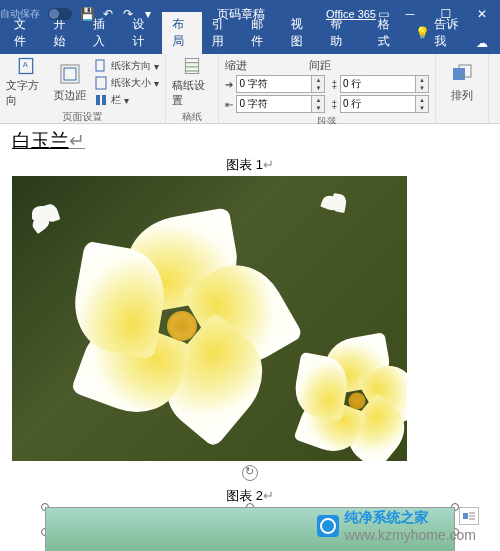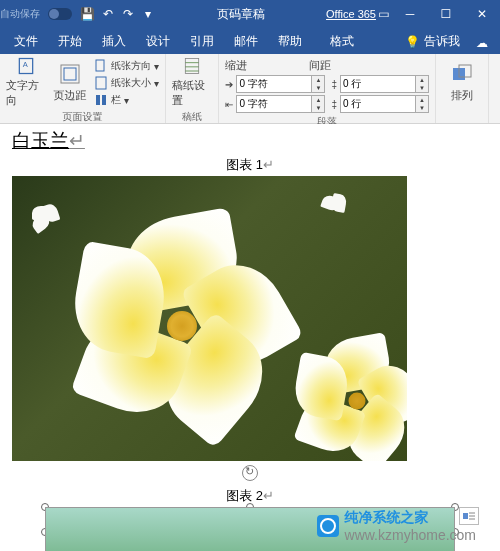--- a/index.html
+++ b/index.html
@@ -89,22 +89,24 @@
     <div class="tb-winbtn">☐</div>
     <div class="tb-winbtn">✕</div>
   </div>
 </div>
 
 <div class="menubar">
   <div class="menu-item">文件</div>
   <div class="menu-item">开始</div>
   <div class="menu-item">插入</div>
   <div class="menu-item">设计</div>
+  <div class="menu-item active">布局</div>
   <div class="menu-item">引用</div>
   <div class="menu-item">邮件</div>
+  <div class="menu-item">视图</div>
   <div class="menu-item">帮助</div>
   <div class="menu-item format">格式</div>
   <div class="menu-tell">
     <span>💡</span>
     <span>告诉我</span>
   </div>
   <div class="menu-share">
     <span>☁</span>
   </div>
 </div>

